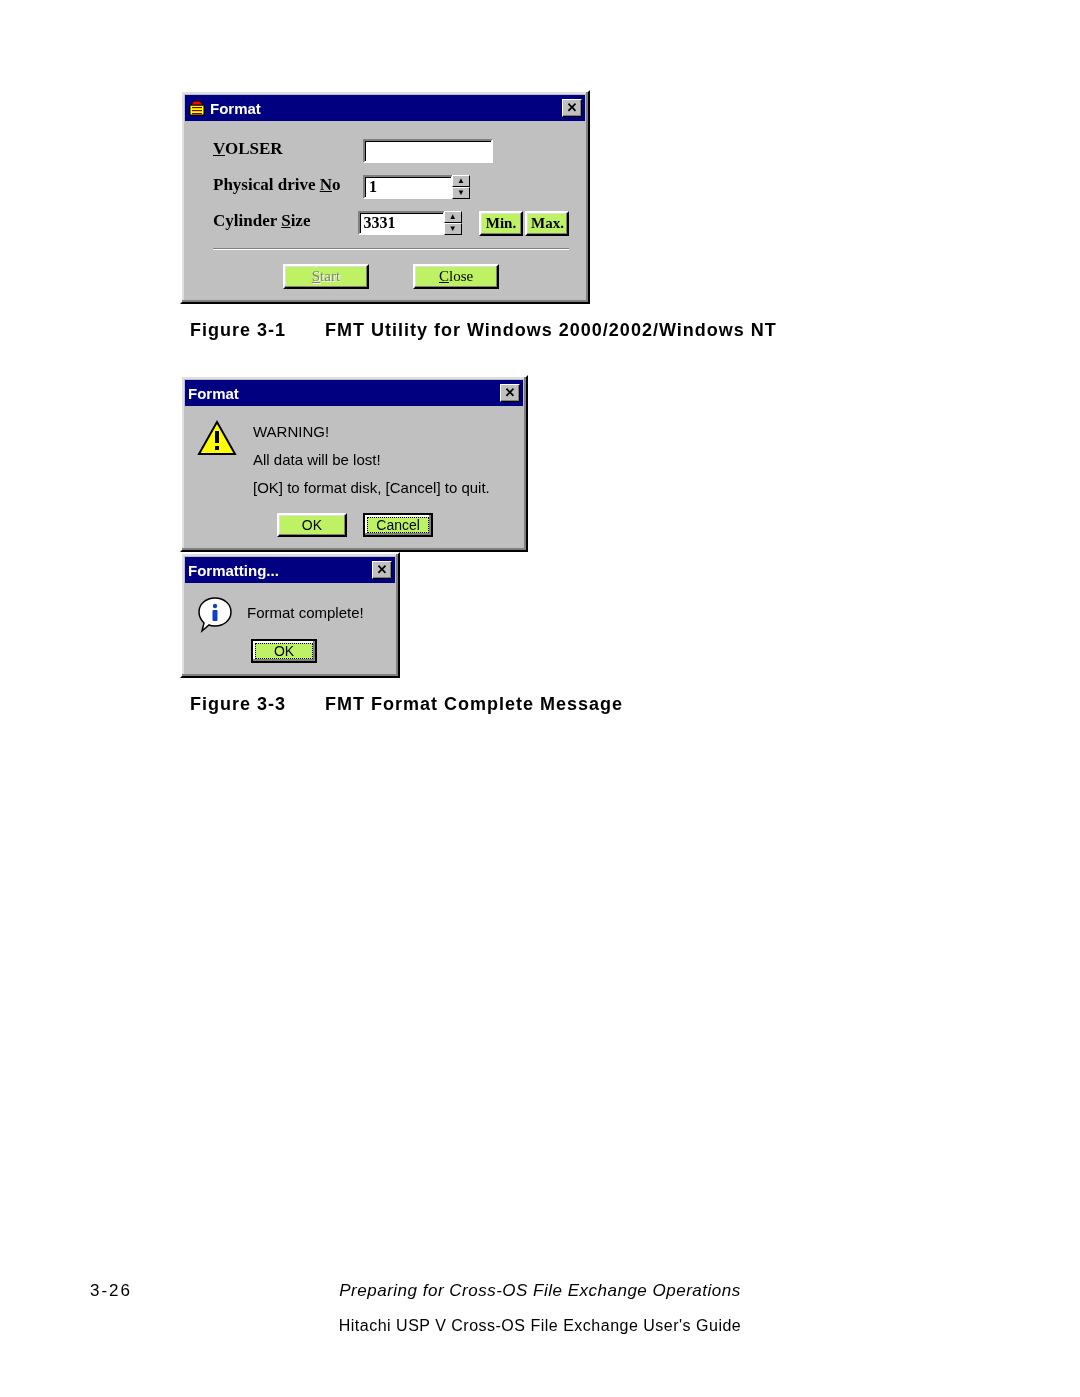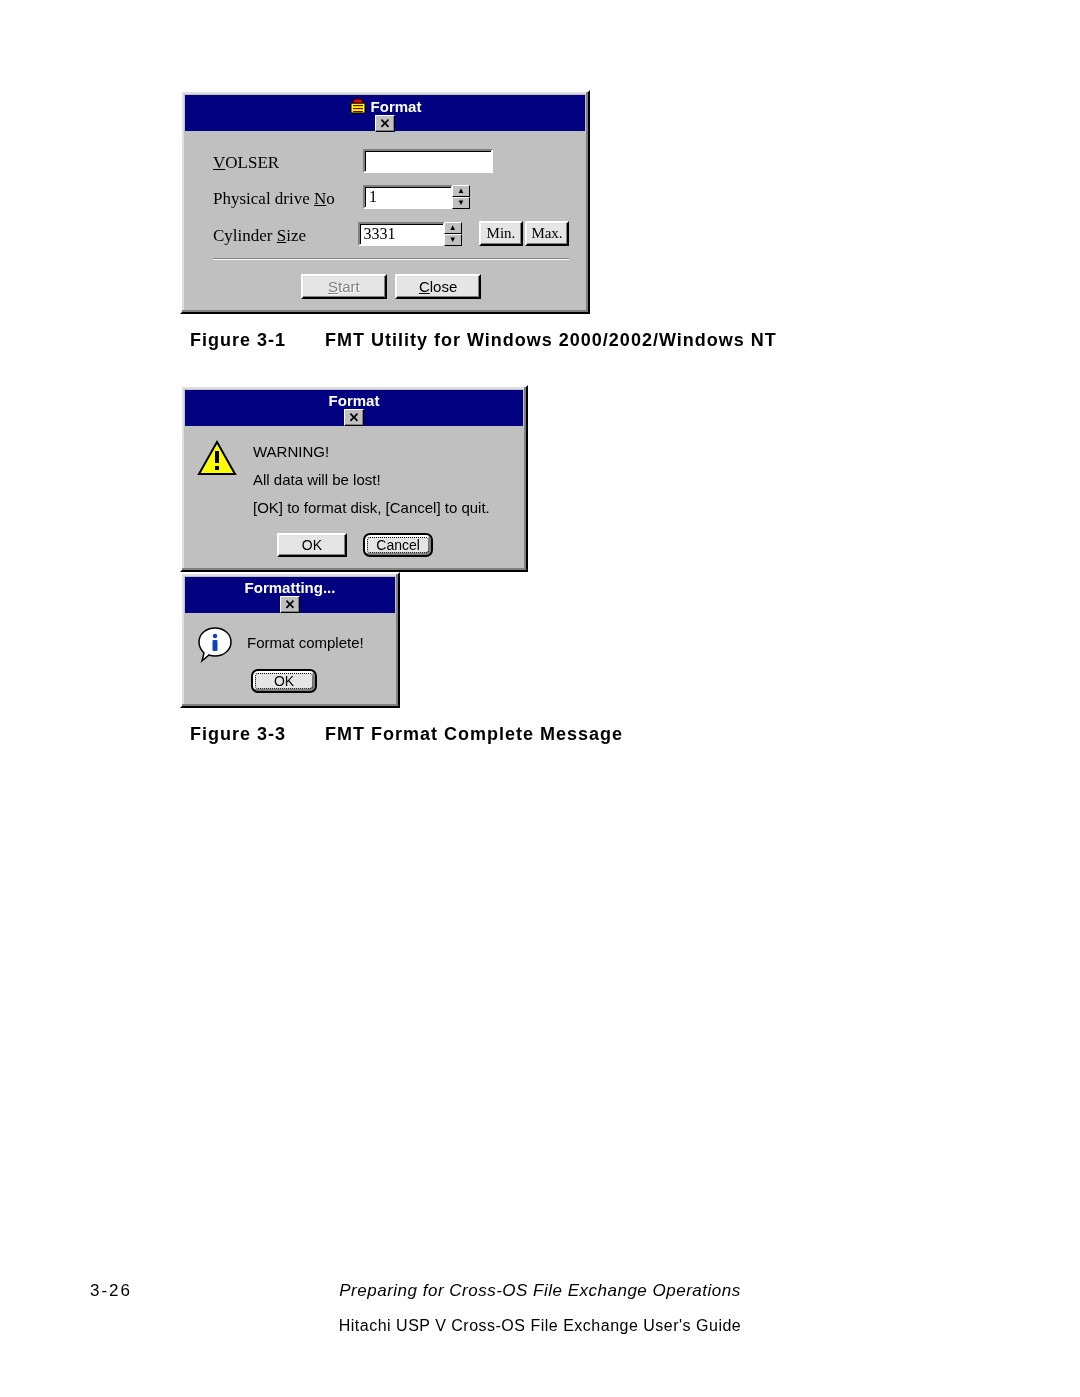--- a/index.html
+++ b/index.html
@@ -40,22 +40,21 @@
   .titlebar {
     background: #000080;
     color: #ffffff;
     display: flex;
     align-items: center;
     justify-content: space-between;
     padding: 2px 3px;
     font-family: "MS Sans Serif", Arial, sans-serif;
     font-weight: bold;
     font-size: 15px;
-    height: 36px;
-    flex-direction: column;
+    height: 26px;
   }
   .titlebar .left { display:flex; align-items:center; gap:4px;}
   .title-icon {
     width:18px; height:18px;
     display:inline-flex; align-items:center; justify-content:center;
   }
   .closebtn {
     width: 20px; height: 18px;
     background: #c0c0c0;
     border: 1px solid;
@@ -78,51 +77,51 @@
     background: #ffffff;
     border: 2px solid;
     border-color: #808080 #ffffff #ffffff #808080;
     box-shadow: inset 1px 1px 0 #000000;
     height: 24px;
     padding: 1px 4px;
     font-family: "Times New Roman", serif;
     font-size: 16px;
   }
   .btn95 {
-    background: #e5e5e5;
+    background: #bef264;
     border: 2px solid;
     border-color: #ffffff #000000 #000000 #ffffff;
     box-shadow: inset -1px -1px 0 #808080, inset 1px 1px 0 #dfdfdf;
     padding: 2px 10px;
     font-family: "MS Sans Serif", Arial, sans-serif;
     font-size: 15px;
     text-align: center;
     min-width: 70px;
   }
   .btn95.small { min-width: 44px; padding:2px 4px; font-family:"Times New Roman",serif; }
   .btn95.disabled { color: #808080; text-shadow: 1px 1px 0 #ffffff; }
-  .btn95.focus { outline: 1px dotted #000; outline-offset: -5px; border-color:#000 #000 #000 #000; box-shadow: inset -2px -2px 0 #808080, inset 2px 2px 0 #ffffff; border-radius: 7px; }
+  .btn95.focus { outline: 1px dotted #000; outline-offset: -5px; border-color:#000 #000 #000 #000; box-shadow: inset -2px -2px 0 #808080, inset 2px 2px 0 #ffffff; }
   .spin {
     display:inline-flex; flex-direction:column; vertical-align:top;
     margin-left:-1px;
   }
   .spinbtn {
     width:18px; height:12px; background:#c0c0c0;
     border:1px solid; border-color:#ffffff #000000 #000000 #ffffff;
     font-size:8px; line-height:9px; text-align:center; color:#000;
   }
-  .row { display:flex; align-items:flex-end; margin-bottom:12px; }
+  .row { display:flex; align-items:flex-start; margin-bottom:12px;font-weight:bold; }
   .label { width: 150px; font-family:"Times New Roman", serif; font-size:17px; }
   .rule { border-top:1px solid #808080; border-bottom:1px solid #ffffff; height:2px; margin: 6px 0 14px 0; }
 
   
   #dlg1 { width: 410px; }
   #dlg1 .body95 { padding:18px 16px 10px 28px; position:relative; }
   #dlg1 .btnrow { text-align:center; }
-  #dlg1 .btnrow .btn95 { display:inline-block; margin:0 2px; min-width:86px; font-family:Liberation Sans, sans-serif; }
+  #dlg1 .btnrow .btn95 { display:inline-block; margin:0 20px; min-width:86px; font-family:Liberation Serif, serif; }
 
   
   #dlg2 { width: 348px; }
   #dlg2 .body95 { padding: 14px 10px 10px 12px; }
   .warn-icon {
     width:40px; height:36px; display:inline-block;
   }
   .info-icon {
     width:40px; height:40px; display:inline-block;
   }

